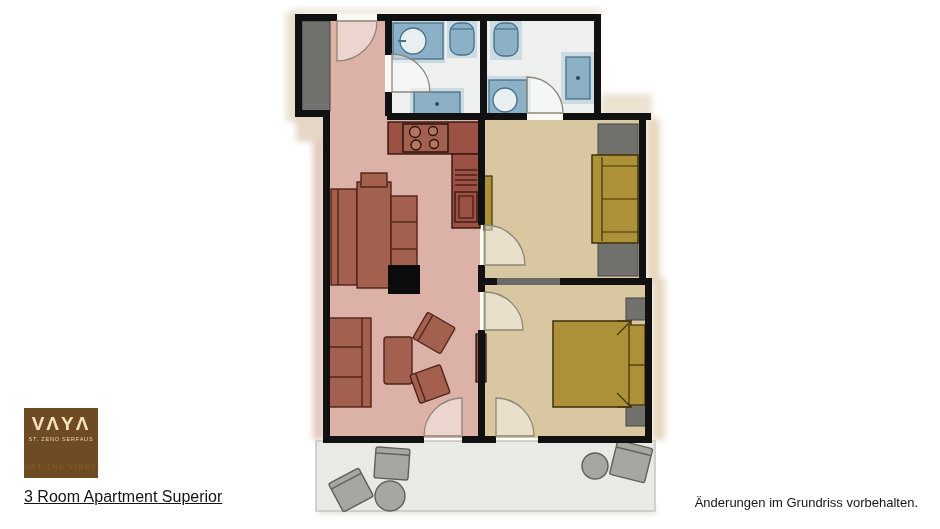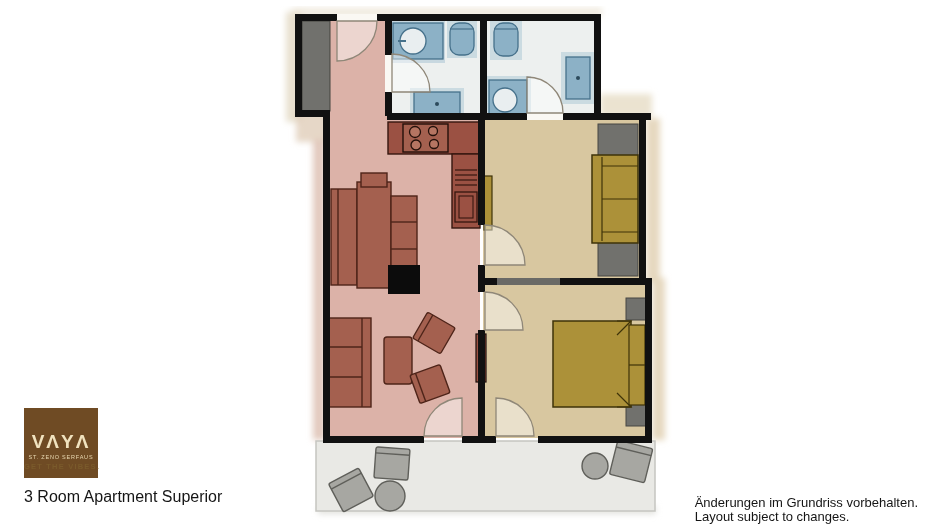--- a/index.html
+++ b/index.html
@@ -4,35 +4,35 @@
 <style>
   html,body{margin:0;padding:0;}
   body{
     width:940px;height:529px;position:relative;overflow:hidden;
     background:#ffffff;font-family:"Liberation Sans",sans-serif;
   }
   .plan-svg{position:absolute;left:280px;top:6px;}
   
   .logo-box{
     position:absolute;left:24px;top:408px;width:74px;height:70px;
-    background:#6f4b24;display:flex;flex-direction:column;align-items:center;justify-content:center;
+    background:#6f4b24;display:flex;flex-direction:column;align-items:center;
   }
   .logo-word{
     color:#f1e3bf;font-size:19px;font-weight:600;letter-spacing:2px;line-height:19px;margin-top:6px;
   }
   .logo-sub{
     color:#e9d9b2;font-size:5.5px;letter-spacing:.8px;margin-top:3px;white-space:nowrap;
   }
   .logo-tagline{
     position:absolute;left:24px;top:462px;width:76px;text-align:right;
     color:#7a5a2b;font-size:7.5px;font-weight:bold;letter-spacing:1.2px;white-space:nowrap;
   }
   .plan-title{
     position:absolute;left:24px;top:488px;
-    color:#151515;font-size:16px;white-space:nowrap;
+    color:#151515;font-size:16px;white-space:nowrap;text-decoration:underline;
   }
   .disclaimer{
     position:absolute;right:22px;top:480px;text-align:left;
     color:#151515;font-size:13px;line-height:13.5px;white-space:nowrap;margin-top:16px;
   }
 </style>
 </head>
 <body>
 
 <svg class="plan-svg" width="392" height="516" viewBox="280 6 392 516" xmlns="http://www.w3.org/2000/svg">
@@ -217,14 +217,13 @@
 <div class="logo-box">
   <div class="logo-word">VΛYΛ</div>
   <div class="logo-sub">ST. ZENO SERFAUS</div>
 </div>
 <div class="logo-tagline">GET THE VIBES.</div>
 
 <div class="plan-title">3 Room Apartment Superior</div>
 
 <div class="disclaimer">
   <div>Änderungen im Grundriss vorbehalten.</div>
-  <div>Layout subject to changes.</div>
 </div>
 
 </body></html>

